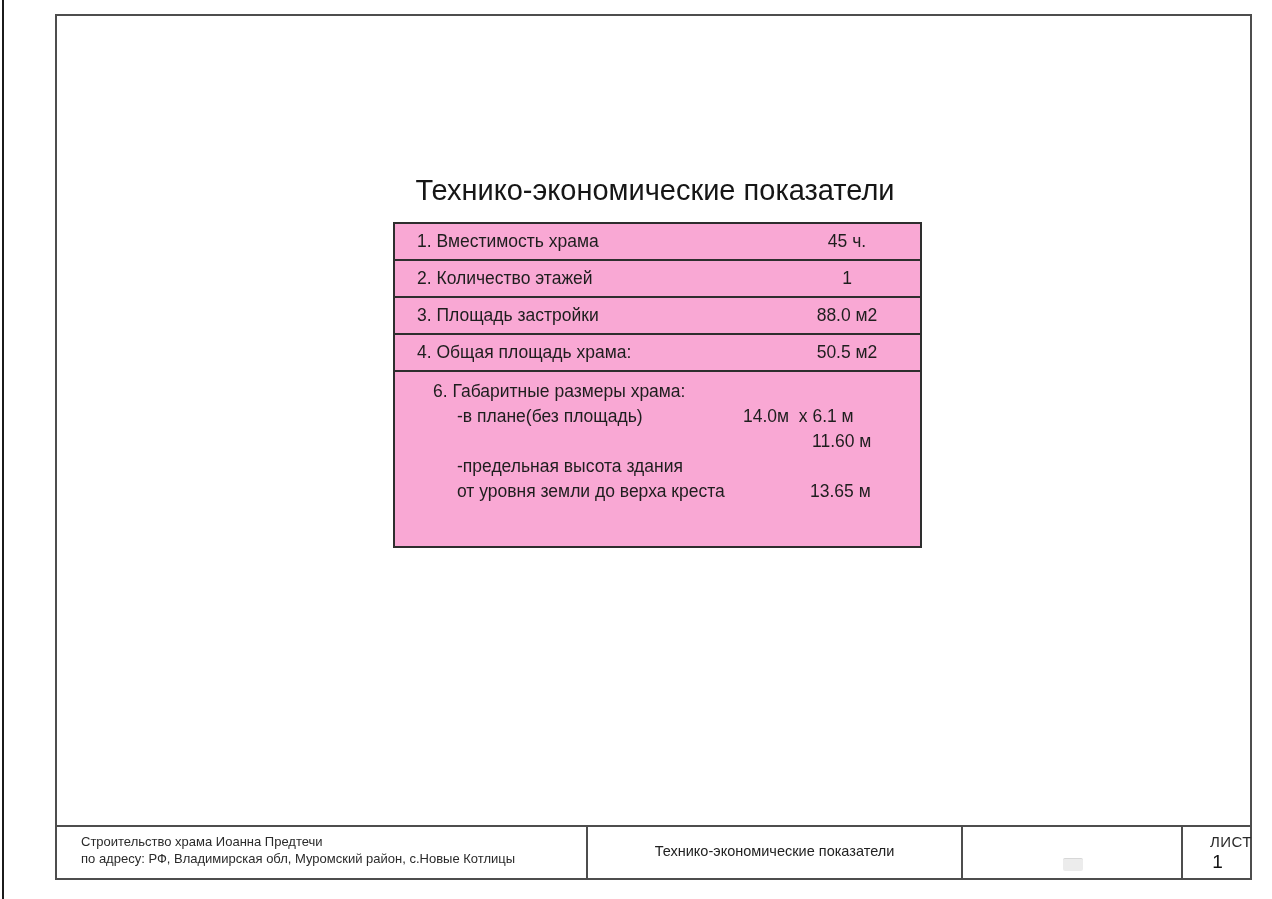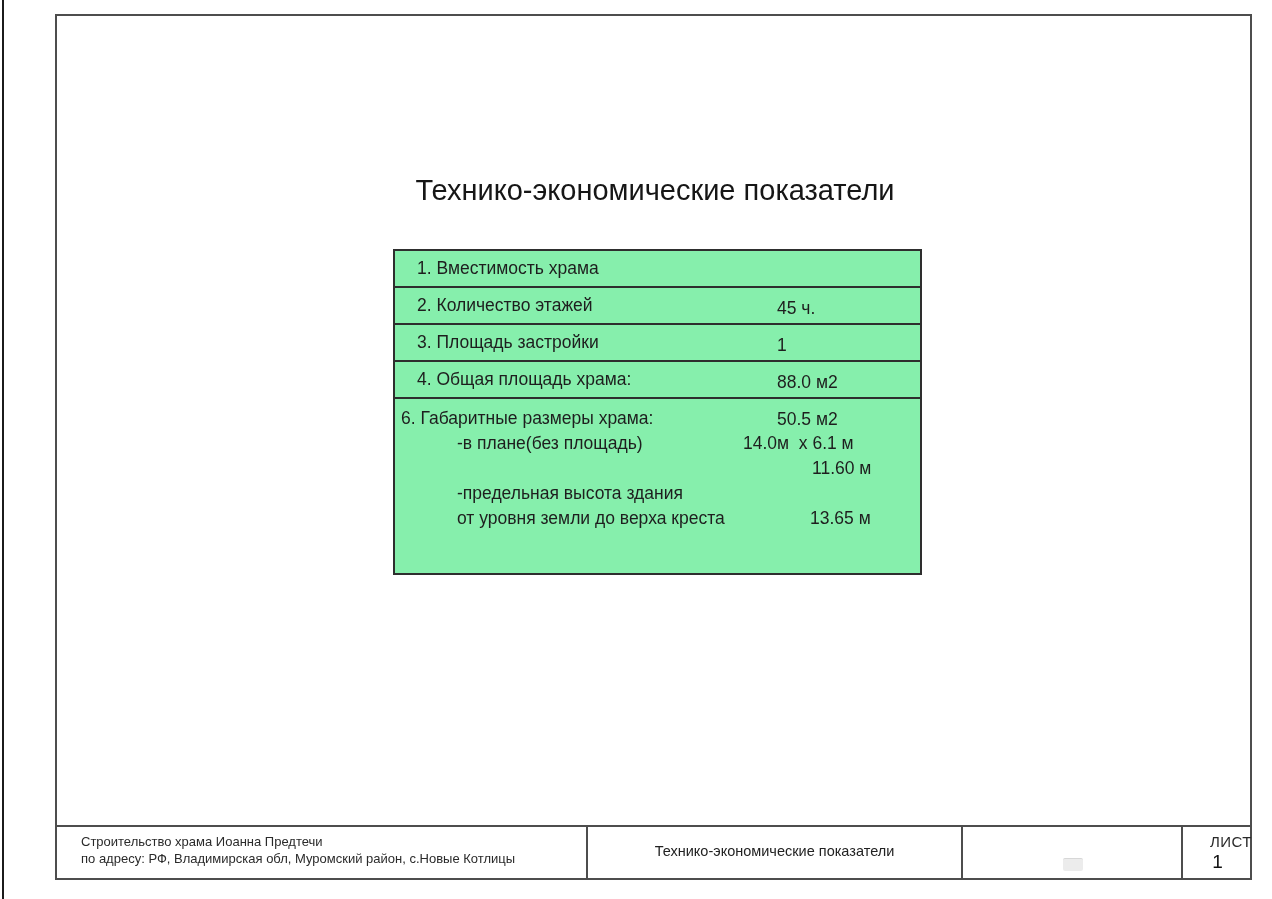--- a/index.html
+++ b/index.html
@@ -28,46 +28,46 @@
     position: absolute; left: 330px; top: 174px; width: 650px;
     text-align: center;
     font-size: 29px;
     letter-spacing: 0px;
     color: #161616;
     white-space: nowrap;
   }
 
   
   .indicators-table {
-    position: absolute; left: 393px; top: 249px; width: 529px; height: 326px;
+    position: absolute; left: 393px; top: 222px; width: 529px; height: 326px;
     border: 2px solid #2e2e2e;
-    background: #86efac;
+    background: #f9a8d4;
   }
   .t-row {
     position: relative;
     height: 37px;
     border-bottom: 2px solid #2e2e2e;
     font-size: 17.5px;
     line-height: 35px;
     white-space: nowrap;
   }
   .t-row .lbl { padding-left: 22px; }
   .t-row .val {
     position: absolute; top: 0; left: 382px; width: 140px;
-    text-align: left; white-space: pre; margin-top: 40px;
+    text-align: center; white-space: pre;
   }
   .t-row-dims {
     position: relative;
     height: 133px;
     font-size: 17.5px;
     padding-top: 7px;
     white-space: nowrap;
   }
   .dim-line { position: relative; height: 25px; line-height: 25px; }
-  .dim-heading { padding-left: 6px; }
+  .dim-heading { padding-left: 38px; }
   .dim-sub { padding-left: 62px; }
   .dim-line .val { position: absolute; top: 0; white-space: pre; }
   .dim-val-plan   { left: 348px; }
   .dim-val-height { left: 417px; }
   .dim-val-cross  { left: 415px; }
 
   
   .titleblock {
     position: absolute; left: 55px; top: 825px; width: 1197px; height: 55px;
     border-top: 2px solid #4d4d4d;

